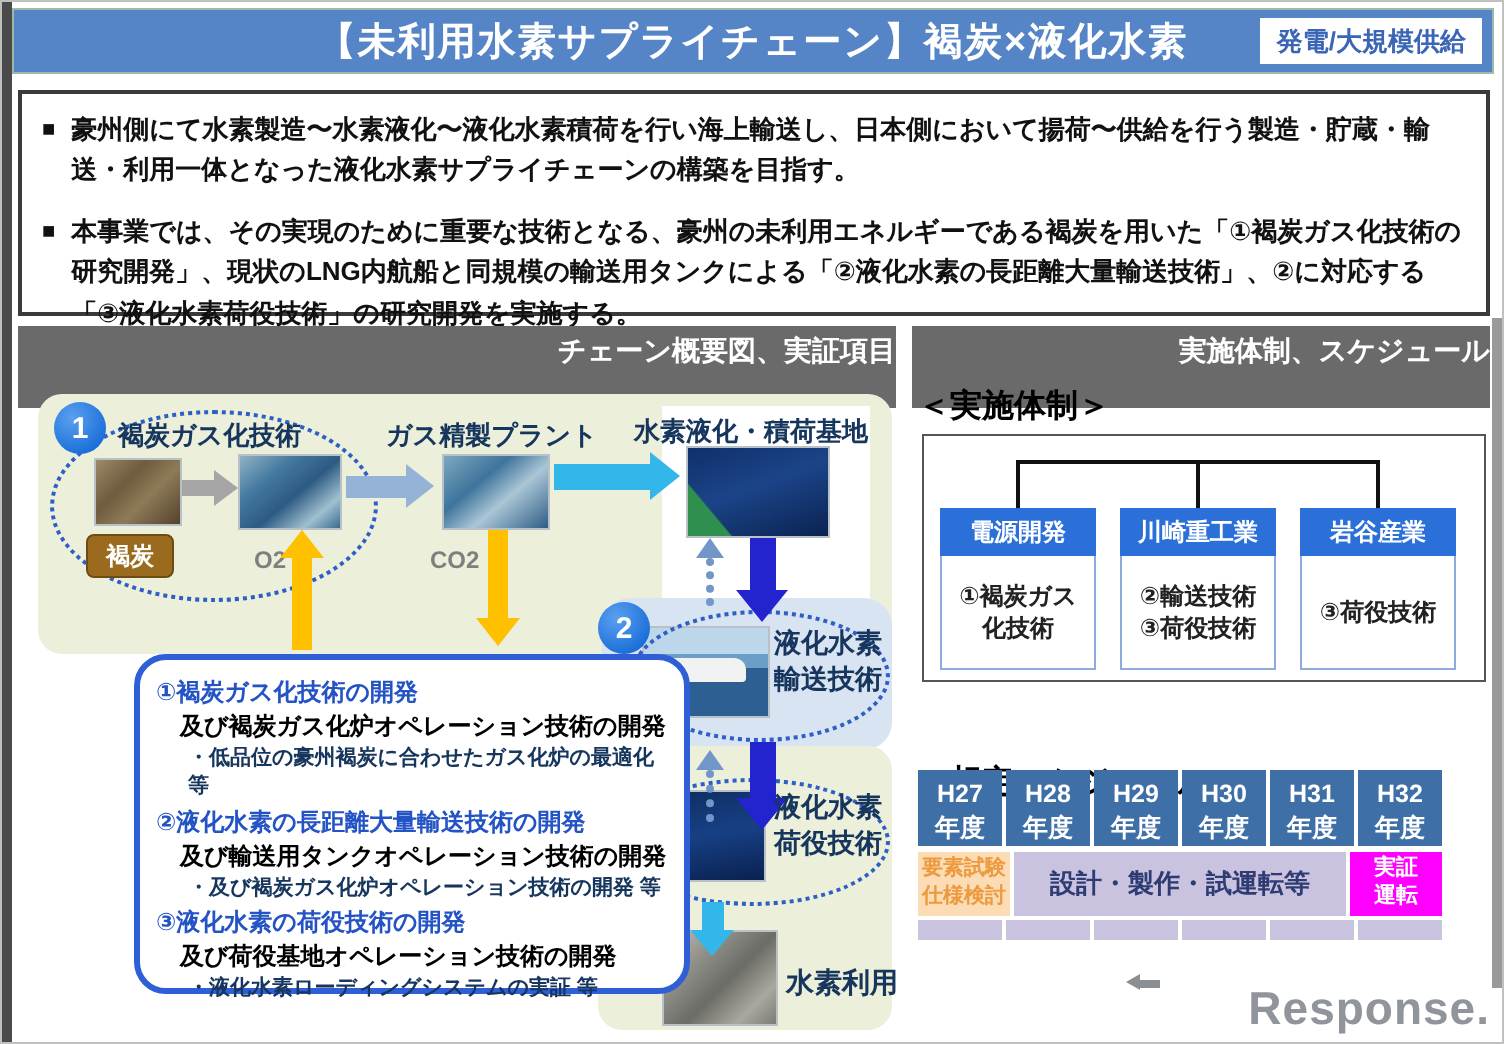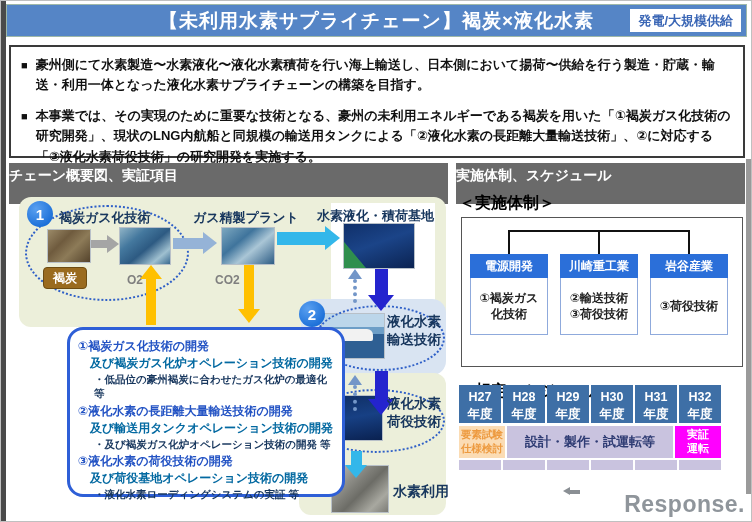--- a/index.html
+++ b/index.html
@@ -16,21 +16,21 @@
   .title-text{color:#fff;font-weight:bold;font-size:19px;letter-spacing:1px;}
   .title-badge{position:absolute;right:5px;top:4px;bottom:4px;background:#fff;color:#3A66B5;font-weight:bold;
     font-size:13px;display:flex;align-items:center;padding:0 8px;}
   
   .summary-box{left:8px;top:44px;width:736px;height:113px;border:2px solid #3a3a3a;box-sizing:border-box;
     padding:8px 12px 4px 10px;background:#fff;}
   .bullet-row{display:flex;gap:8px;margin-bottom:11px;}
   .bullet-marker{font-size:11px;line-height:20px;color:#111;flex:0 0 auto;}
   .bullet-text{font-size:13px;font-weight:600;color:#111;line-height:1.55;}
   
-  .sec-hd{background:#6A6A6A;color:#fff;font-weight:bold;font-size:14px;text-align:left;line-height:25px;height:41px;}
+  .sec-hd{background:#6A6A6A;color:#fff;font-weight:bold;font-size:14px;text-align:right;line-height:25px;height:41px;}
   
   .panel-beige{background:#ECEFDA;border-radius:12px;}
   .panel-blue{background:#D9E4F2;border-radius:14px;}
   .stepnum{width:26px;height:26px;border-radius:50%;background:radial-gradient(circle at 35% 30%,#5aa0f0,#1b6fd8 75%);
     color:#fff;font-weight:bold;font-size:15px;display:flex;align-items:center;justify-content:center;z-index:6;}
   .dotted-ellipse{border:2px dotted #2E5FC7;border-radius:50%;z-index:4;}
   .dia-label{font-weight:bold;font-size:13px;color:#17365D;z-index:5;}
   .photo{position:absolute;border:1px solid #b8c0c8;z-index:3;}
   .ph-coal{background:linear-gradient(135deg,#9b8a68 0%,#6f5b3e 35%,#8d7b58 60%,#54432c 100%);}
   .ph-gas{background:linear-gradient(140deg,#8fb3c6 0%,#44789e 30%,#2d5a82 55%,#9fc0d0 80%,#3a6a90 100%);}
@@ -43,25 +43,25 @@
   .shaft{position:absolute;z-index:5;}
   .tri{position:absolute;width:0;height:0;z-index:5;}
   .dotline{position:absolute;width:0;border-left:4px dotted #7396C8;z-index:5;}
   .coal-badge{background:#9A6B1F;border:1px solid #6d4c12;border-radius:4px;color:#fff;font-weight:bold;font-size:12px;
     display:flex;align-items:center;justify-content:center;z-index:5;}
   .gas-sub{font-size:12px;color:#7f7f7f;z-index:5;font-weight:bold;}
   
   .items-box{left:18px;top:326px;width:278px;height:170px;border:3px solid #2E5FD7;border-radius:16px;background:#fff;
     box-sizing:border-box;padding:8px 4px 4px 8px;z-index:6;margin-left:48px;}
   .it-title{color:#2353C4;font-weight:bold;font-size:12px;line-height:1.4;}
-  .it-sub{color:#0369a1;font-weight:bold;font-size:12px;line-height:1.4;padding-left:12px;}
+  .it-sub{color:#000000;font-weight:bold;font-size:12px;line-height:1.4;padding-left:12px;}
   .it-note{color:#17365D;font-weight:600;font-size:10.5px;line-height:1.4;padding-left:16px;margin-bottom:2px;}
   
   .rc-heading{font-weight:bold;font-size:16px;color:#000;}
-  .org-box{left:460px;top:216px;width:282px;height:150px;border:1.5px solid #555;background:#fff;box-sizing:border-box;z-index:2;}
+  .org-box{left:460px;top:216px;width:282px;height:124px;border:1.5px solid #555;background:#fff;box-sizing:border-box;z-index:2;}
   .org-line{position:absolute;background:#111;}
   .company{position:absolute;width:78px;}
   .company-name{background:#2B6FD9;color:#fff;font-weight:bold;font-size:12px;text-align:center;line-height:24px;height:24px;}
   .company-role{border:1px solid #8FAADC;border-top:none;background:#fff;height:56px;display:flex;align-items:center;
     justify-content:center;font-size:12px;font-weight:600;color:#222;text-align:center;line-height:1.35;}
   .sched-table{left:458px;top:384px;width:262px;z-index:2;}
   .sched-row{display:flex;gap:2px;}
   .sched-hcell{flex:1;background:#3E6FA6;color:#fff;font-weight:bold;font-size:12.5px;text-align:center;
     padding-top:4px;height:38px;line-height:1.35;box-sizing:border-box;}
   .sched-body{margin-top:3px;height:32px;}

